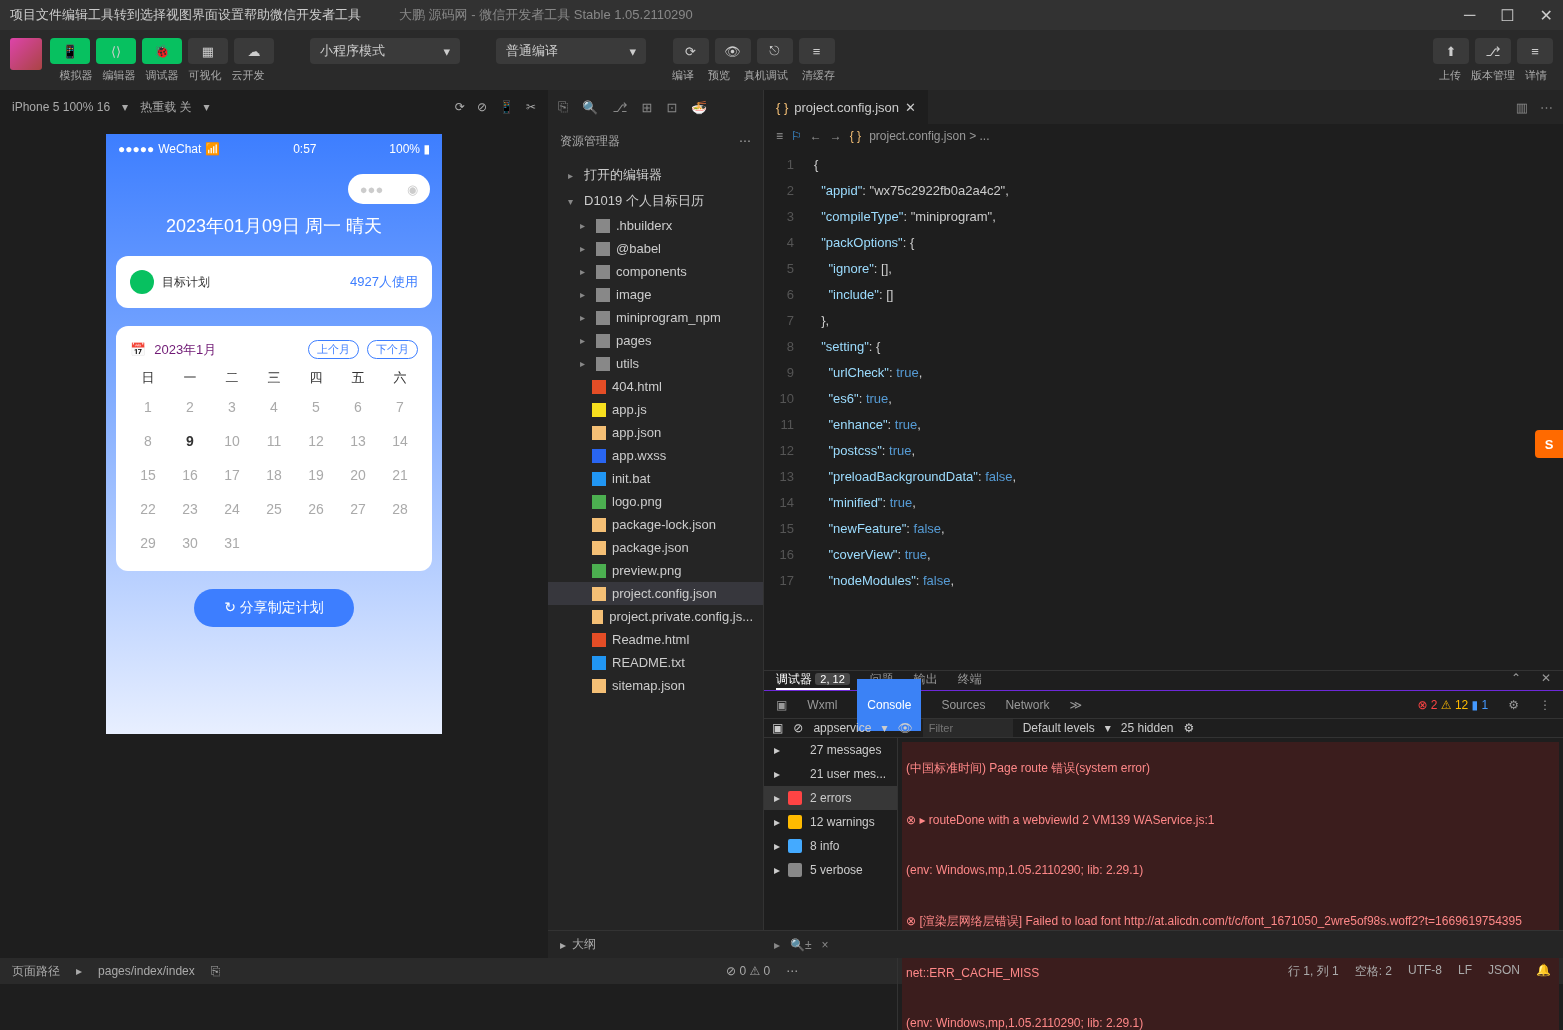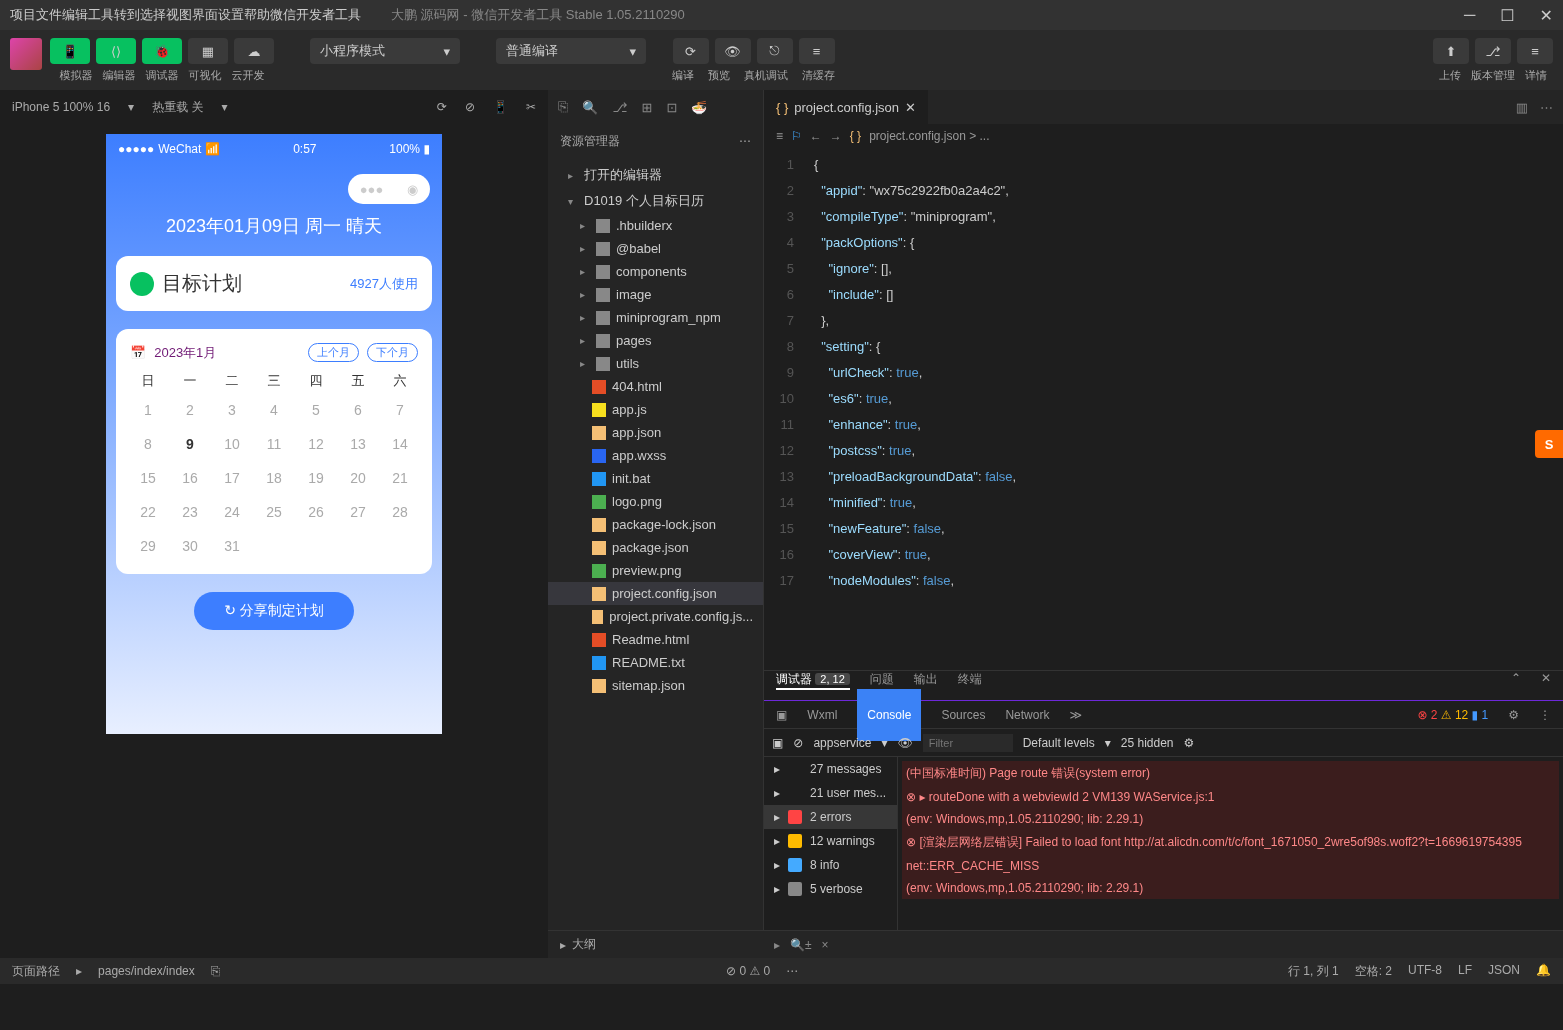--- a/index.html
+++ b/index.html
@@ -1,41 +1,41 @@
 <!DOCTYPE html>
 <html><head>
 <meta charset="utf-8">
 <style>
 *{margin:0;padding:0;box-sizing:border-box;font-family:"Microsoft YaHei",sans-serif}
 body{background:#1e1e1e;color:#ccc;width:1563px;height:1030px;overflow:hidden;font-size:13px}
 .menubar{height:30px;background:#323232;display:flex;align-items:center;padding:0 10px;color:#ccc}
 .menubar span{cursor:pointer}
-.title-txt{margin-left:30px;color:#888}
+.title-txt{margin-left:38px;color:#888}
 .win-controls{margin-left:auto;display:flex;gap:25px;color:#ccc;font-size:16px}
 .toolbar{height:60px;background:#2a2a2a;display:flex;align-items:flex-start;padding:8px 10px;gap:8px}
 .tool-group{display:flex;flex-direction:column;align-items:center;gap:4px}
 .tool-row{display:flex;gap:6px}
 .tool-btn{width:40px;height:26px;border-radius:4px;display:flex;align-items:center;justify-content:center;cursor:pointer}
 .tool-btn.green{background:#07c160}
 .tool-btn.dark{background:#3a3a3a}
 .tool-label{font-size:11px;color:#aaa}
 .avatar{width:32px;height:32px;background:linear-gradient(135deg,#d4a,#a44);border-radius:3px}
 .dropdown{background:#3a3a3a;height:26px;padding:0 10px;border-radius:4px;display:flex;align-items:center;gap:8px;color:#ccc;min-width:150px;justify-content:space-between}
 .icon-btn{width:36px;height:26px;background:#3a3a3a;border-radius:4px;display:flex;align-items:center;justify-content:center;color:#ccc;cursor:pointer}
 .main{display:flex;height:840px}
 .sim-panel{width:548px;background:#1e1e1e;display:flex;flex-direction:column;align-items:center}
-.sim-bar{width:100%;height:34px;display:flex;align-items:center;padding:0 12px;gap:18px;color:#aaa;font-size:12px}
+.sim-bar{width:100%;height:34px;display:flex;align-items:center;padding:0 12px;gap:12px;color:#aaa;font-size:12px}
 .phone{width:336px;height:600px;background:linear-gradient(180deg,#3d7eff 0%,#7ba8ff 40%,#e8efff 100%);border-radius:0;margin-top:10px;position:relative;overflow:hidden}
 .status-bar{height:30px;display:flex;align-items:center;justify-content:space-between;padding:0 12px;color:#fff;font-size:12px}
 .capsule{position:absolute;right:12px;top:40px;width:82px;height:30px;background:#fff;border-radius:15px;display:flex;align-items:center;justify-content:space-around}
 .date-title{text-align:center;color:#fff;font-size:18px;margin-top:50px}
 .card{background:#fff;margin:18px 10px;border-radius:12px;padding:14px}
 .card-head{display:flex;align-items:center;gap:8px}
 .card-head .ic{width:24px;height:24px;background:#07c160;border-radius:50%}
-.card-head .tt{font-size:20px;color:#333;flex:1}
+.card-head .tt{font-size:12px;color:#333;flex:1}
 .card-head .us{color:#3d7eff;font-size:13px}
 .card-row{display:flex;justify-content:space-between;align-items:center;margin-top:14px}
 .add-btn{border:1px solid #3d7eff;color:#3d7eff;padding:2px 12px;border-radius:12px;font-size:12px}
 .cal-head{display:flex;align-items:center;gap:8px}
 .cal-icon{color:#888}
 .pill{border:1px solid #3d7eff;color:#3d7eff;padding:1px 8px;border-radius:10px;font-size:11px}
 .cal-grid{display:grid;grid-template-columns:repeat(7,1fr);gap:6px;margin-top:10px;text-align:center}
 .cal-grid .h{color:#333;font-size:13px}
 .cal-grid .d{color:#aaa;font-size:14px;padding:6px 0}
 .cal-grid .cur{color:#333;font-weight:bold}
@@ -78,21 +78,21 @@
 .dbg-body{flex:1;display:flex}
 .dbg-side{width:134px;border-right:1px solid #333}
 .dbg-side .row{padding:5px 10px;display:flex;align-items:center;gap:8px;font-size:12px;color:#ccc}
 .dbg-side .row.sel{background:#373737}
 .ic-msg{width:14px;height:14px;border-radius:2px}
 .ic-err{background:#f44}
 .ic-warn{background:#fb0}
 .ic-info{background:#4af}
 .ic-verb{background:#888}
 .dbg-console{flex:1;font-family:Consolas,monospace;font-size:12px;padding:4px;overflow:hidden}
-.log-line{padding:4px 4px;color:#ccc}
+.log-line{padding:18px 4px;color:#ccc}
 .log-err{background:#3b1d1d;color:#f88}
 .outline{height:28px;padding:0 12px;display:flex;align-items:center;gap:6px;color:#aaa;font-size:12px;border-top:1px solid #333;background:#252525}
 .statusbar{height:26px;background:#2a2a2a;display:flex;align-items:center;padding:0 12px;gap:16px;color:#aaa;font-size:12px}
 .sb-right{margin-left:auto;display:flex;gap:16px}
 .warn-badge{color:#fb0}
 .err-badge{color:#f44}
 .info-badge{color:#49f}
 .sogou{position:absolute;right:0;top:430px;width:28px;height:28px;background:#ff6a00;border-radius:4px 0 0 4px;color:#fff;display:flex;align-items:center;justify-content:center;font-weight:bold}
 </style>
 </head>

